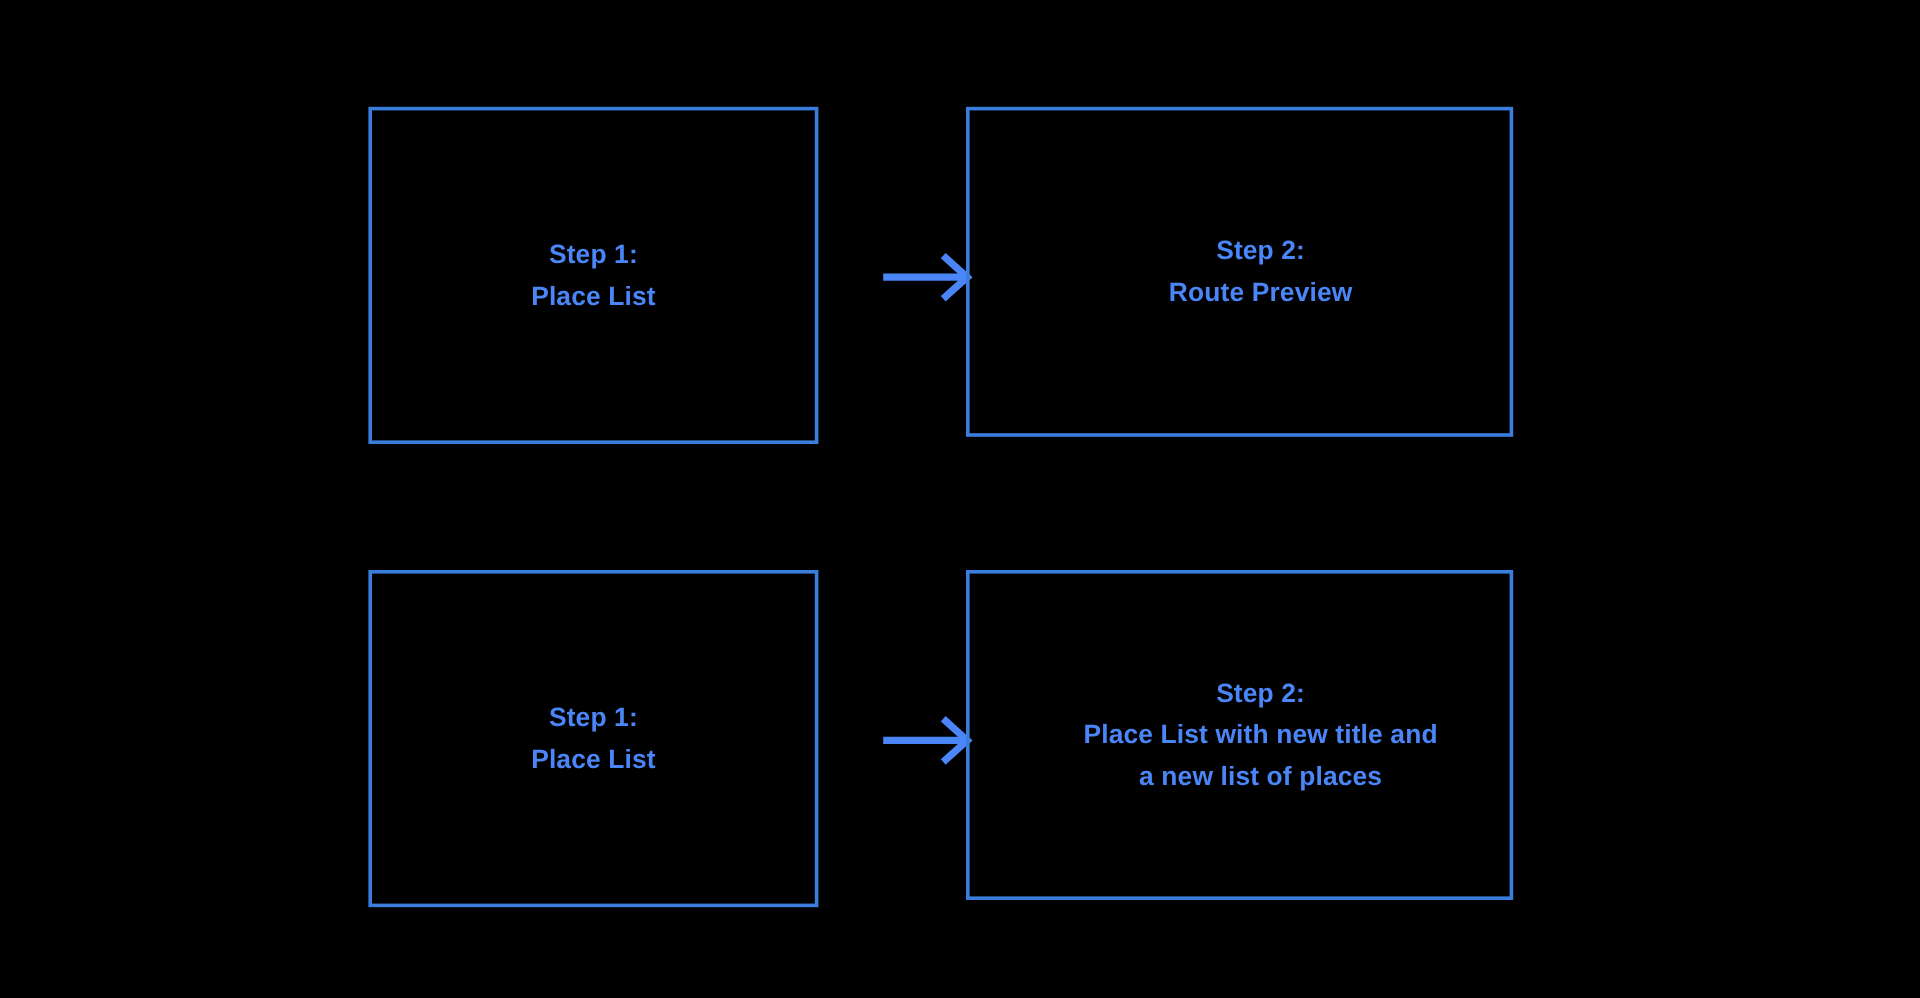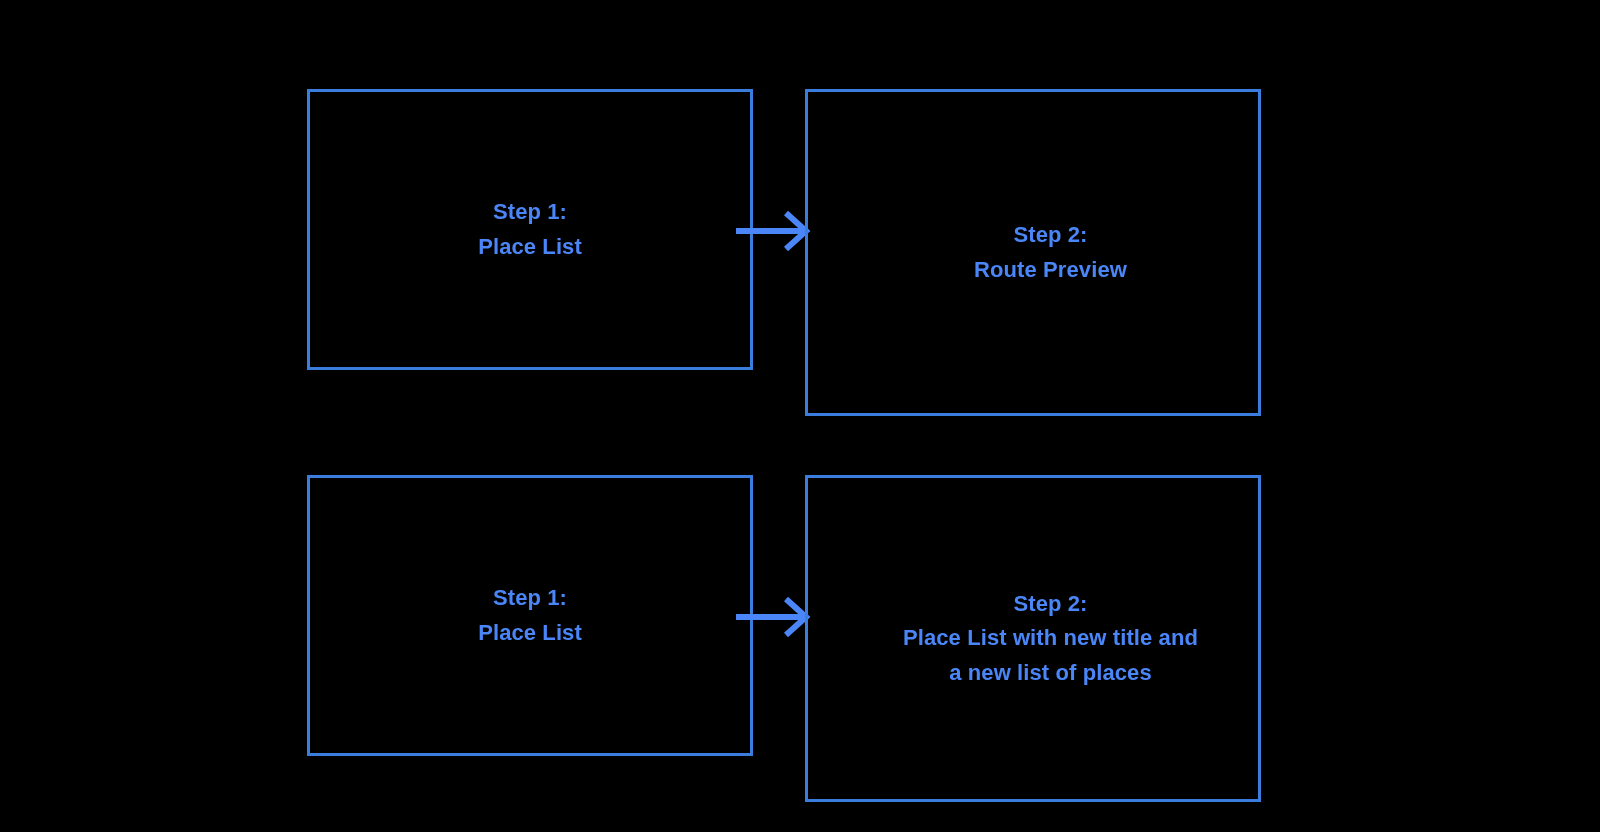--- a/index.html
+++ b/index.html
@@ -39,28 +39,28 @@
     border: 3px solid #3b7ddd;
     background: transparent;
     display: flex;
     align-items: center;
     justify-content: center;
     text-align: center;
   }
   .flow-box.first {
     left: 307px;
     top: 3px;
-    width: 446px;
+    width: 375px;
     height: 281px;
   }
   .flow-box.second {
     left: 805px;
     top: 3px;
     width: 456px;
-    height: 327px;
+    height: 275px;
     padding-left: 35px;
   }
 
   .box-label {
     color: #4a86f7;
     font-size: 22px;
     font-weight: bold;
     line-height: 1.57;
     letter-spacing: 0.1px;
     white-space: pre-line;

